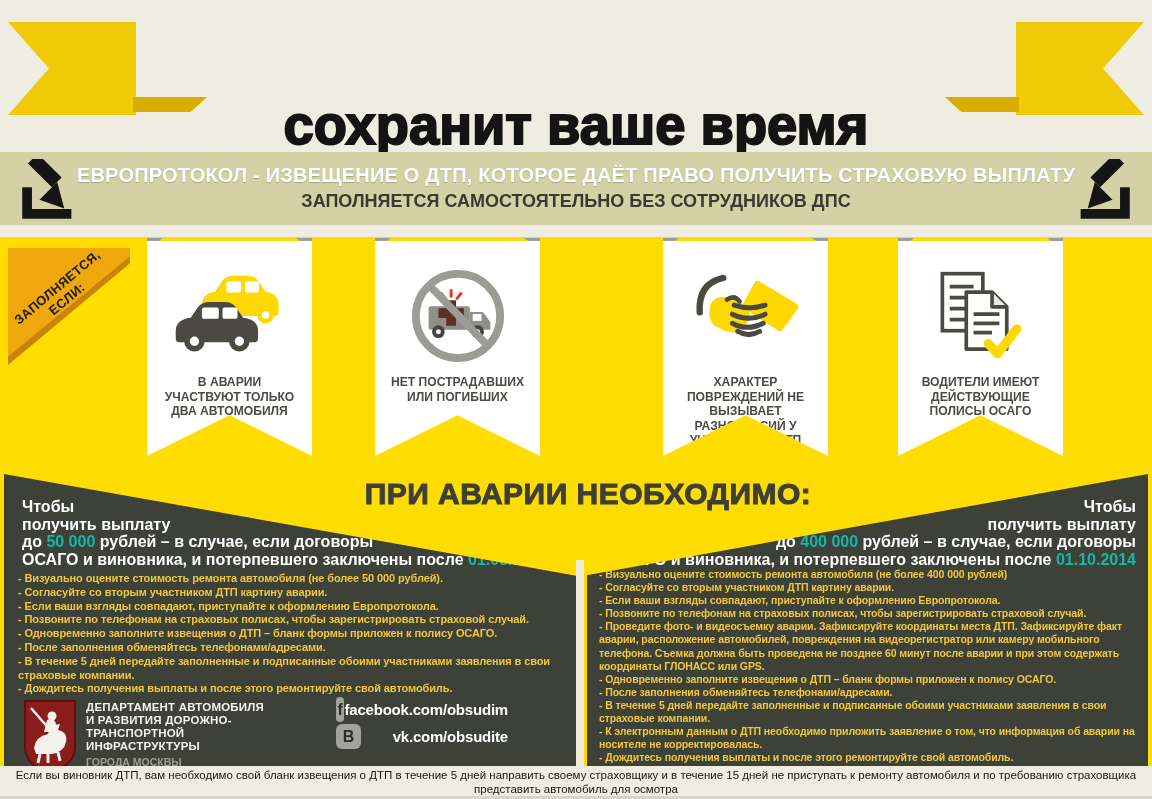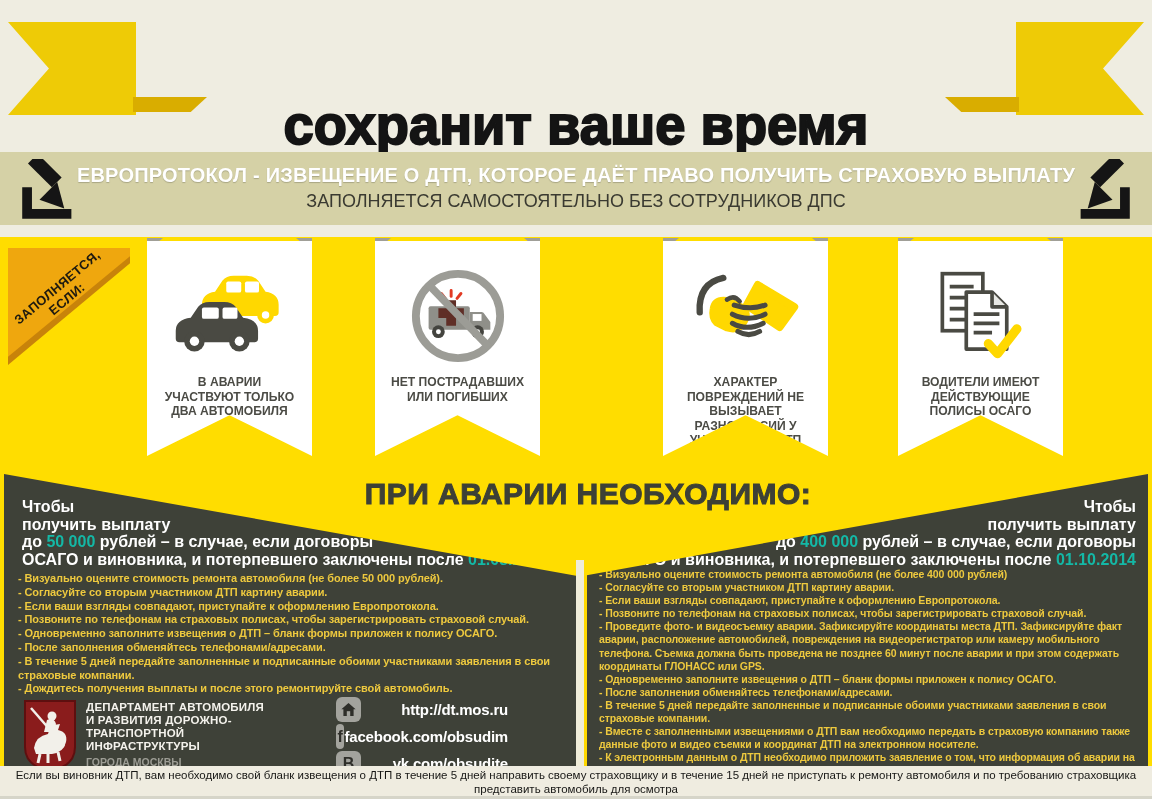--- a/index.html
+++ b/index.html
@@ -20,21 +20,21 @@
   .banner-title{margin:0;font-size:92px;line-height:92px;font-weight:bold;color:#161616;
                 letter-spacing:1px;-webkit-text-stroke:2.5px #161616;white-space:nowrap;}
   .banner-sub{position:absolute;top:97px;left:0;width:100%;text-align:center;
               font-size:56px;line-height:56px;font-weight:bold;color:#141414;
               -webkit-text-stroke:2px #141414;transform:scaleX(.97);}
 
   
   .info-bar{position:relative;height:73px;background:#d5d1a6;text-align:center;}
   .info-line1{padding-top:11px;font-size:20px;line-height:24px;font-weight:bold;color:#ffffff;
               text-shadow:0 1px 1px rgba(90,90,70,.35);letter-spacing:.2px;}
-  .info-line2{font-size:18px;line-height:24px;font-weight:normal;color:#3a3a31;margin-top:2px;}
+  .info-line2{font-size:18px;line-height:24px;font-weight:bold;color:#3a3a31;margin-top:2px;}
   .corner-arrow{position:absolute;top:7px;width:66px;height:62px;}
   .corner-arrow.left{left:18px;} .corner-arrow.right{right:18px;}
 
   
   .main{position:relative;margin-top:12px;height:529px;background:#ffdd00;}
 
   
   .corner-ribbon{position:absolute;left:8px;top:11px;width:122px;height:117px;background:#efa70e;}
   .corner-ribbon .shadow{position:absolute;inset:0;background:#c8830a;
       clip-path:polygon(100% 7%,100% 15%,2% 100%,0 100%,0 93%);}
@@ -260,29 +260,20 @@
             <circle cx="30" cy="18" r="4.5" fill="#f2f0ea"></circle>
             <path d="M25 22 q7 -3 9 4 l-2 8 -10 0 z" fill="#f2f0ea"></path>
           </svg>
           <div class="org-name">ДЕПАРТАМЕНТ АВТОМОБИЛЯ
 И РАЗВИТИЯ ДОРОЖНО-
 ТРАНСПОРТНОЙ
 ИНФРАСТРУКТУРЫ</div>
           <div class="org-city">ГОРОДА МОСКВЫ</div>
           <div class="links">
             <div class="link-row">
-              <span class="link-icon">
-                <svg width="17" height="17" viewBox="0 0 25 25">
-                    <polygon points="12.5,3 2,12 5,12 5,22 20,22 20,12 23,12" fill="#2e2e29"></polygon>
-                    <rect x="10" y="15" width="5" height="7" fill="#a3a39d"></rect>
-                  </svg>
-              </span>
-              <span class="link-url">http://dt.mos.ru</span>
-            </div>
-            <div class="link-row">
               <span class="link-icon">f</span>
               <span class="link-url">facebook.com/obsudim</span>
             </div>
             <div class="link-row">
               <span class="link-icon">B</span>
               <span class="link-url">vk.com/obsudite</span>
             </div>
           </div>
         </div>
       </div>
@@ -298,21 +289,20 @@
         </div>
         <div class="steps steps-right">
             <div>- Визуально оцените стоимость ремонта автомобиля (не более 400 000 рублей)</div>
             <div>- Согласуйте со вторым участником ДТП картину аварии.</div>
             <div>- Если ваши взгляды совпадают, приступайте к оформлению Европротокола.</div>
             <div>- Позвоните по телефонам на страховых полисах, чтобы зарегистрировать страховой случай.</div>
             <div>- Проведите фото- и видеосъемку аварии. Зафиксируйте координаты места ДТП. Зафиксируйте факт аварии, расположение автомобилей, повреждения на видеорегистратор или камеру мобильного телефона.  Съемка должна быть проведена не позднее 60 минут после аварии и при этом содержать координаты ГЛОНАСС или GPS.</div>
             <div>- Одновременно заполните извещения о ДТП – бланк формы приложен к полису ОСАГО.</div>
             <div>- После заполнения обменяйтесь телефонами/адресами.</div>
             <div>- В течение 5 дней передайте заполненные и подписанные обоими участниками заявления в свои страховые компании.</div>
-            <div>- Вместе с заполненными извещениями о ДТП вам необходимо передать в страховую компанию также данные фото и видео съемки и координат ДТП на электронном носителе.</div>
             <div>- К электронным данным о ДТП необходимо приложить заявление о том, что информация об аварии на носителе не корректировалась.</div>
             <div>- Дождитесь получения выплаты и после этого ремонтируйте свой автомобиль.</div>
           </div>
       </div>
 
     </div>
   </section>
 
   <footer class="footer">
     <div>Если вы виновник ДТП, вам необходимо свой бланк извещения о ДТП в течение 5 дней направить своему страховщику и в течение 15 дней не приступать к ремонту автомобиля и по требованию страховщика представить автомобиль для осмотра</div>

